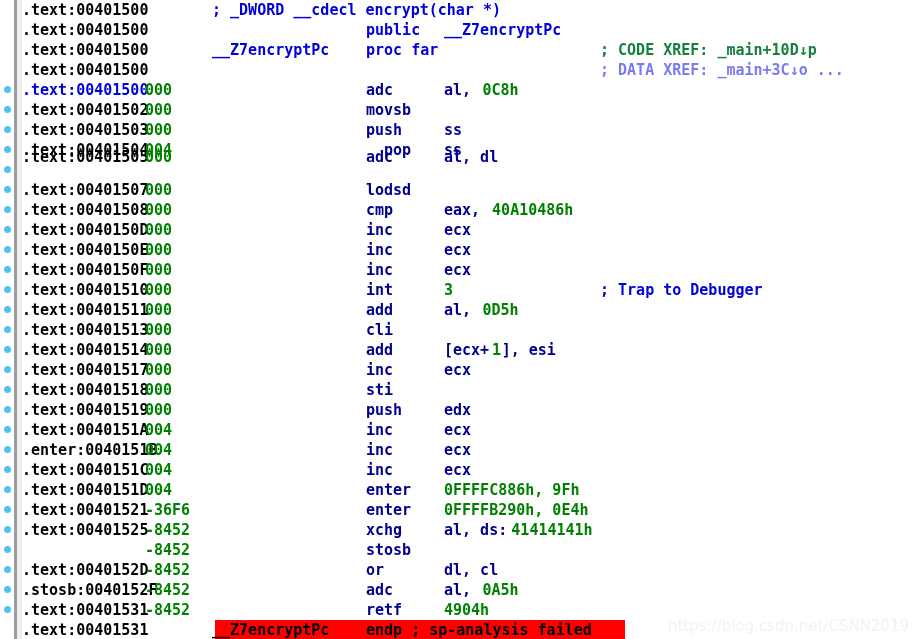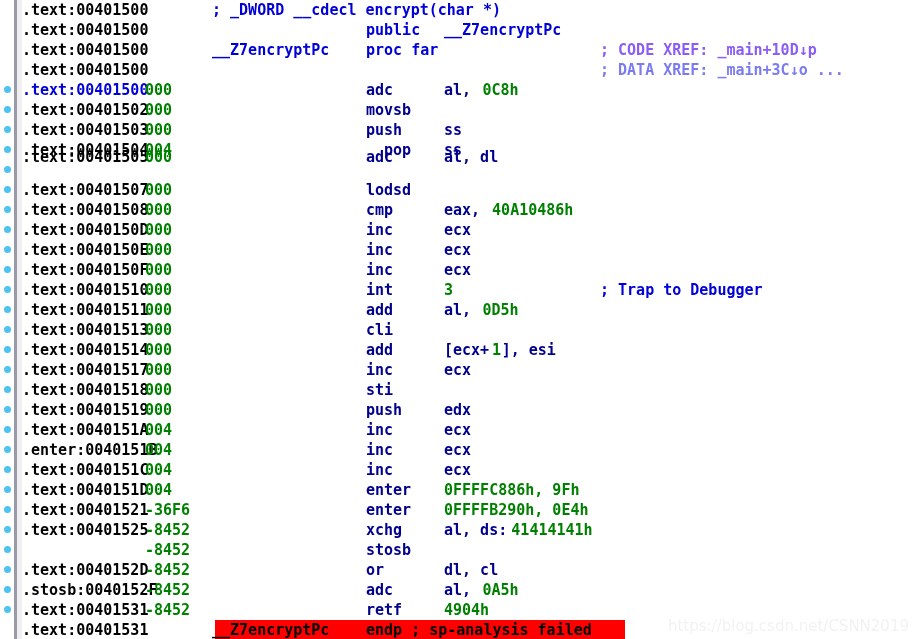--- a/index.html
+++ b/index.html
@@ -84,21 +84,21 @@
 
   
   .c-addr        { color: #000000; font-weight: bold; }
   .c-addr-cur    { color: #0000d8; font-weight: bold; }
   .c-sp          { color: #008000; font-weight: bold; }
   .c-instr       { color: #00008c; font-weight: bold; }
   .c-num         { color: #008000; font-weight: bold; }
   .c-label       { color: #0000d8; font-weight: bold; }
   .c-keyword     { color: #0000d8; font-weight: bold; }
   .c-comment     { color: #0000d8; font-weight: bold; }
-  .c-xref-code   { color: #8b5cf6; font-weight: bold; }
+  .c-xref-code   { color: #15803d; font-weight: bold; }
   .c-xref-data   { color: #7b7bf0; font-weight: bold; }
   .c-endp-text   { color: #000000; font-weight: bold; }
 
   .hl-red {
     position: absolute;
     background: #ff0000;
     height: 20px;
   }
 
   .watermark {

